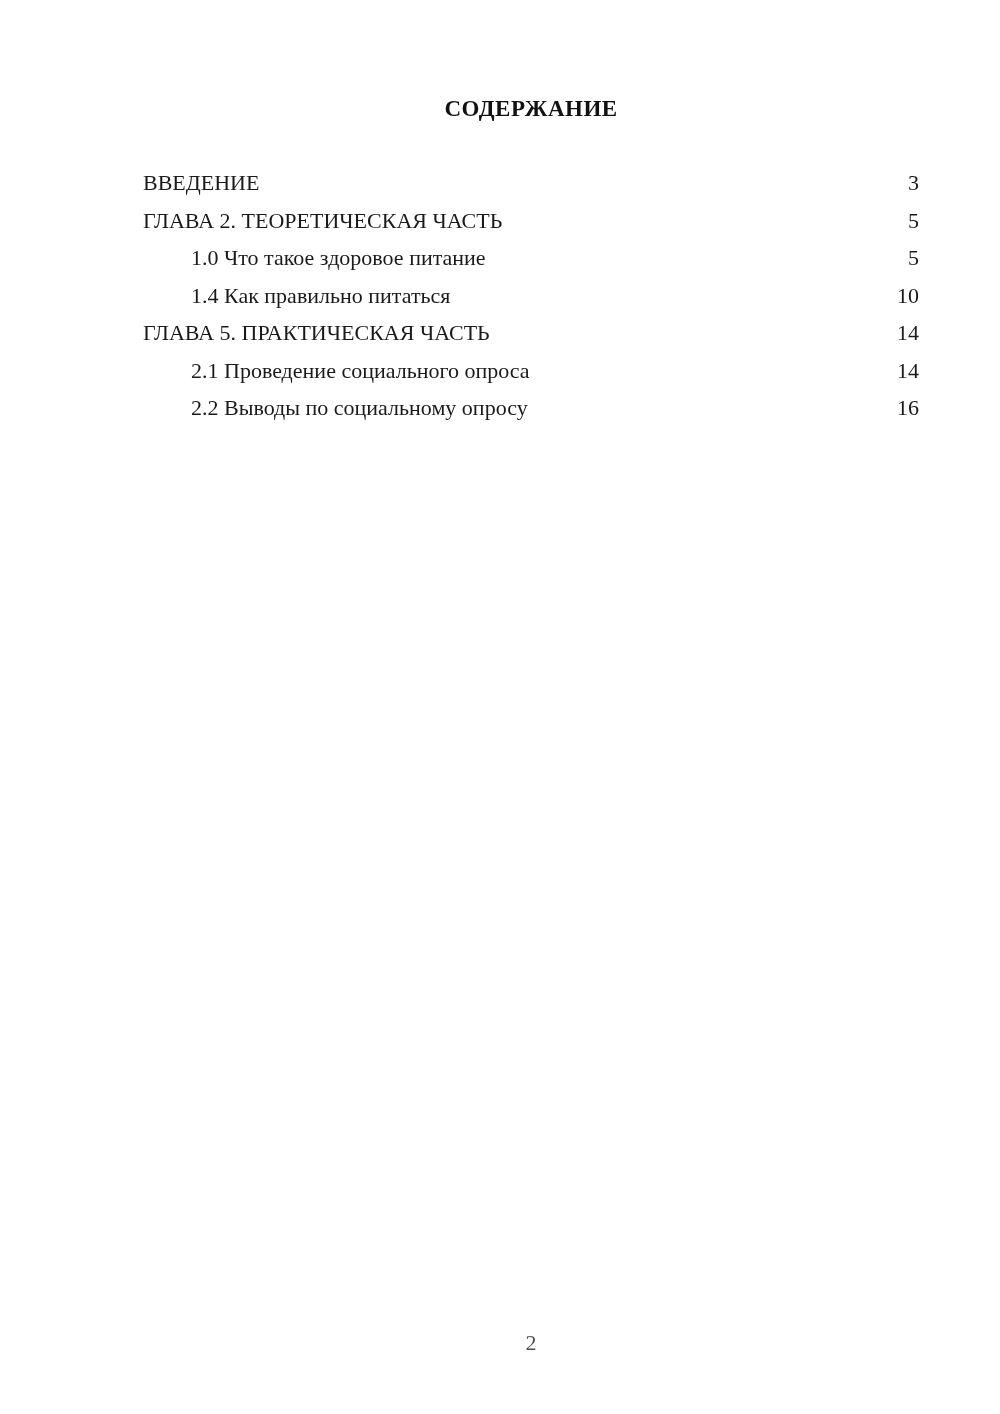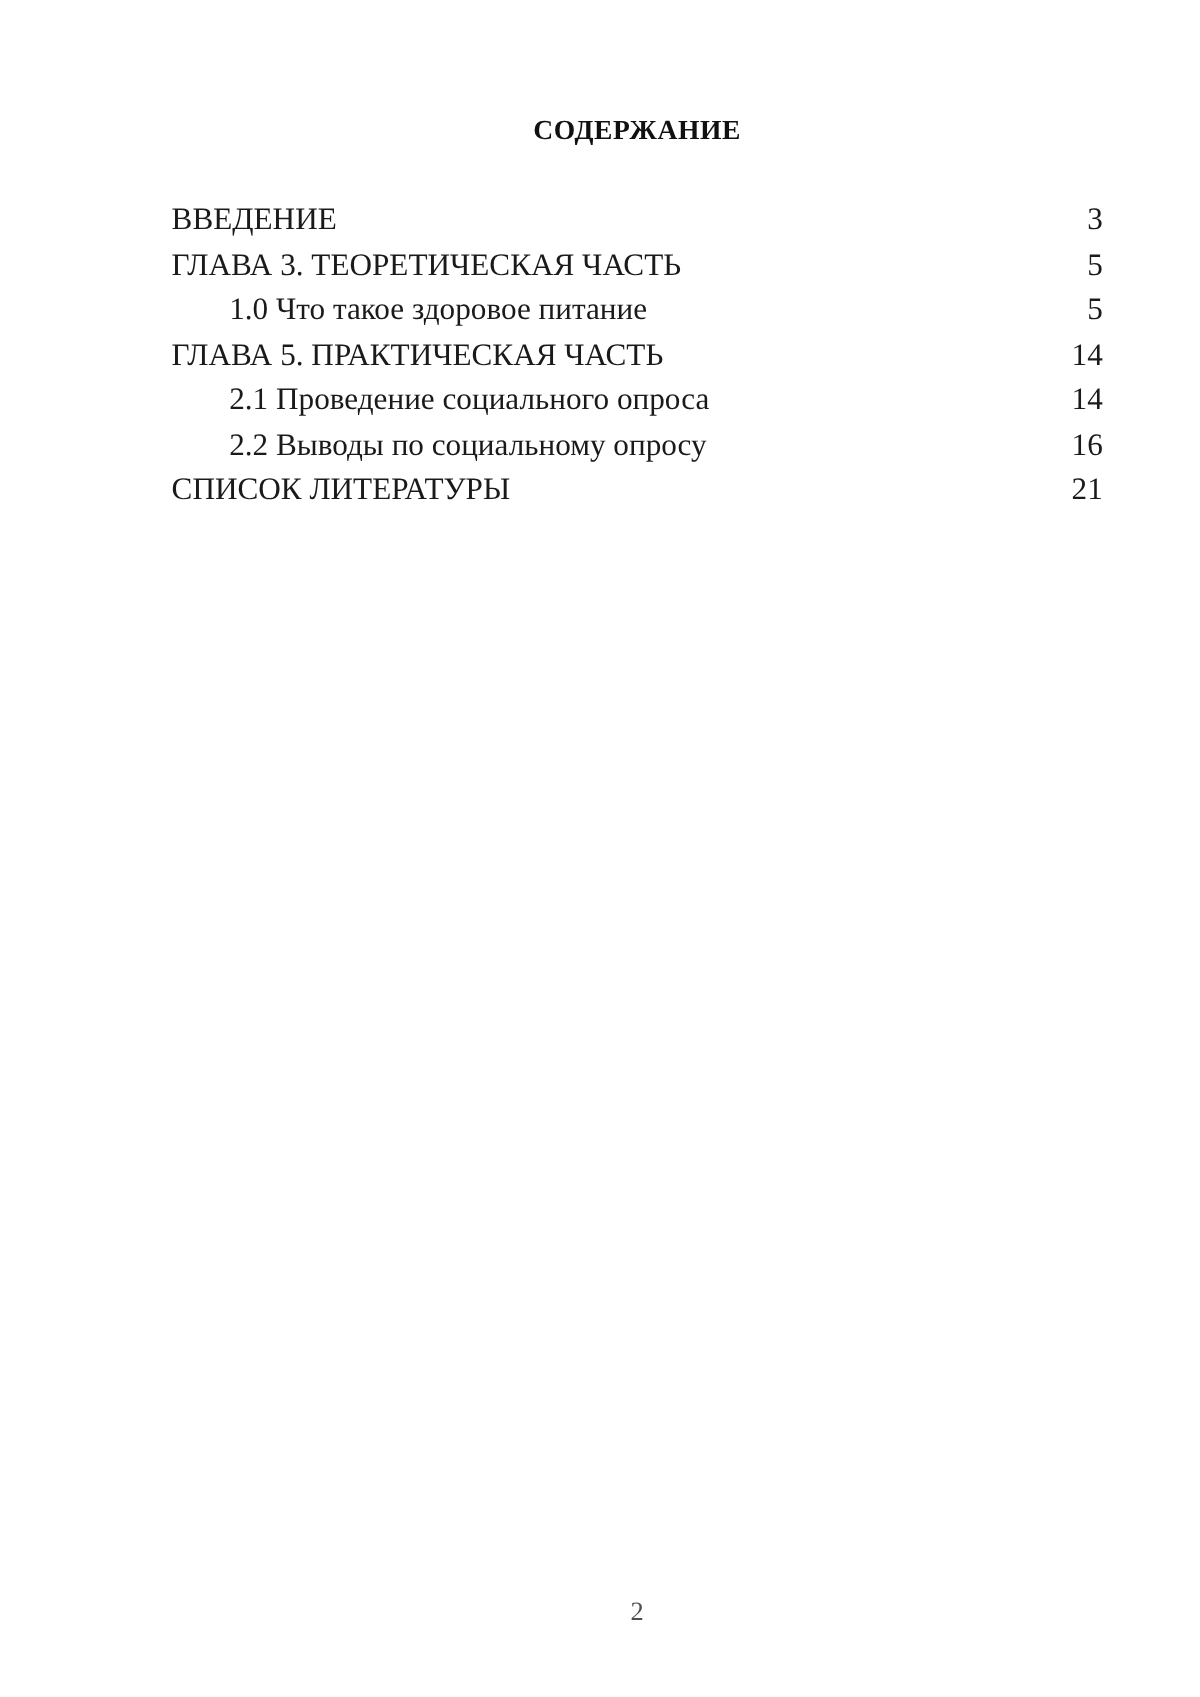--- a/index.html
+++ b/index.html
@@ -29,21 +29,21 @@
     letter-spacing: 0.5px;
     color: #111111;
   }
   .toc {
     margin-top: 40px;
   }
   .toc-row {
     display: flex;
     justify-content: space-between;
     align-items: baseline;
-    font-size: 26px;
+    font-size: 22px;
     line-height: 37.5px;
     white-space: nowrap;
   }
   .toc-row.indent .toc-label {
     padding-left: 48px;
   }
   .toc-label {
     flex: 1 1 auto;
     overflow: hidden;
   }
@@ -69,49 +69,49 @@
   <div class="content">
     <div class="doc-title">СОДЕРЖАНИЕ</div>
 
     <div class="toc">
   <div class="toc-row">
     <span class="toc-label">ВВЕДЕНИЕ</span>
     <span class="toc-page">3</span>
   </div>
 
   <div class="toc-row">
-    <span class="toc-label">ГЛАВА 3. ТЕОРЕТИЧЕСКАЯ ЧАСТЬ</span>
+    <span class="toc-label">ГЛАВА 2. ТЕОРЕТИЧЕСКАЯ ЧАСТЬ</span>
     <span class="toc-page">5</span>
   </div>
 
   <div class="toc-row indent">
     <span class="toc-label">1.0 Что такое здоровое питание</span>
     <span class="toc-page">5</span>
   </div>
 
 
 
+  <div class="toc-row indent">
+    <span class="toc-label">1.4 Как правильно питаться</span>
+    <span class="toc-page">10</span>
+  </div>
 
   <div class="toc-row">
     <span class="toc-label">ГЛАВА 5. ПРАКТИЧЕСКАЯ ЧАСТЬ</span>
     <span class="toc-page">14</span>
   </div>
 
   <div class="toc-row indent">
     <span class="toc-label">2.1 Проведение социального опроса</span>
     <span class="toc-page">14</span>
   </div>
 
   <div class="toc-row indent">
     <span class="toc-label">2.2 Выводы по социальному опросу</span>
     <span class="toc-page">16</span>
   </div>
 
 
-  <div class="toc-row">
-    <span class="toc-label">СПИСОК ЛИТЕРАТУРЫ</span>
-    <span class="toc-page">21</span>
-  </div>
 </div>
   </div>
 
   <div class="footer-pagenum">2</div>
 </div>
 
 </body></html>

